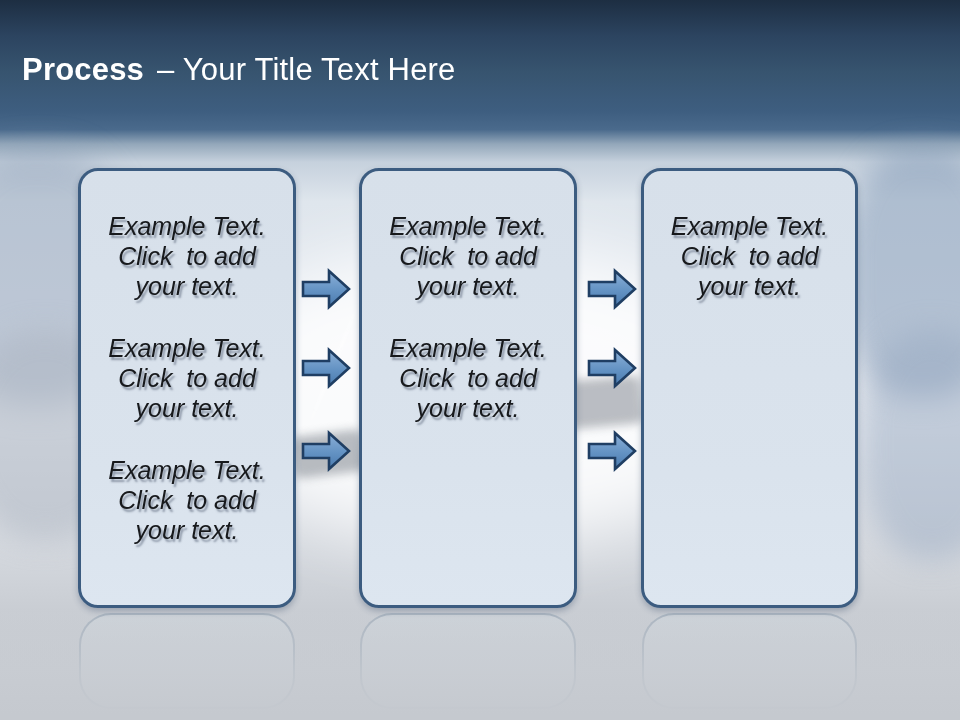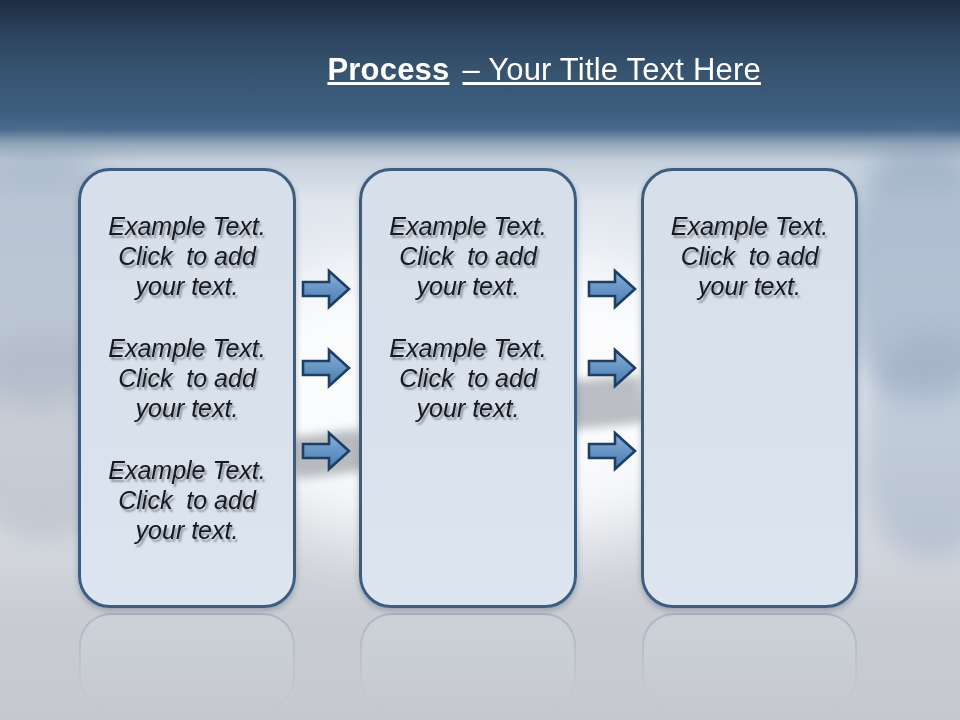--- a/index.html
+++ b/index.html
@@ -19,31 +19,31 @@
   .chairs-right2 { left:862px; top:330px; width:140px; height:230px; background:rgba(150,168,192,0.45); filter:blur(14px); border-radius:45%; }
   .table-glow    { left:200px; top:245px; width:560px; height:300px; background:rgba(255,255,255,0.82); filter:blur(34px); border-radius:50%; }
   .table-edge-1  { left:292px; top:433px; width:72px;  height:42px;  background:rgba(172,176,182,0.85); filter:blur(5px); border-radius:8px; transform:rotate(-7deg); }
   .table-edge-2  { left:550px; top:379px; width:92px;  height:48px;  background:rgba(175,179,185,0.85); filter:blur(5px); border-radius:8px; transform:rotate(-5deg); }
   .streak-1 { left:332px; top:295px; width:3px; height:140px; background:linear-gradient(rgba(255,255,255,0),rgba(255,255,255,0.85),rgba(255,255,255,0)); transform:rotate(22deg); filter:blur(1px); }
   .streak-2 { left:608px; top:400px; width:2px; height:90px;  background:linear-gradient(rgba(255,255,255,0),rgba(255,255,255,0.7),rgba(255,255,255,0)); transform:rotate(60deg); filter:blur(1px); }
 
   
   .title {
     position:absolute; left:0; top:52px; width:761px; padding-left:22px;
-    box-sizing:border-box; text-align:right; color:#ffffff; font-size:31px;
-    letter-spacing:0.2px; z-index:6;text-decoration:underline;
+    box-sizing:border-box; text-align:left; color:#ffffff; font-size:31px;
+    letter-spacing:0.2px; z-index:6;
   }
   .title-bold { font-weight:700; }
   .title-rest { font-weight:400; margin-left:13px; }
 
   
   .process-box {
     position:absolute; top:168px; width:218px; height:440px; box-sizing:border-box;
     background:linear-gradient(180deg,#d7e0ea 0%, #dae3ed 70%, #dde6f0 100%);
-    border:3px solid #3c5c80; border-radius:32px;
+    border:3px solid #3c5c80; border-radius:20px;
     box-shadow:0 3px 6px rgba(40,60,90,0.30);
     padding:40px 6px 0 6px; z-index:4;
   }
   .box-1 { left:78px;  }
   .box-2 { left:359px; width:218px; }
   .box-3 { left:641px; width:217px; }
   .para { margin:0 0 32px 0; text-align:center; }
   .line {
     font-style:italic; font-size:25px; line-height:30px; color:#17191c;
     white-space:pre; text-shadow:2px 3px 2px rgba(70,82,104,0.50);

